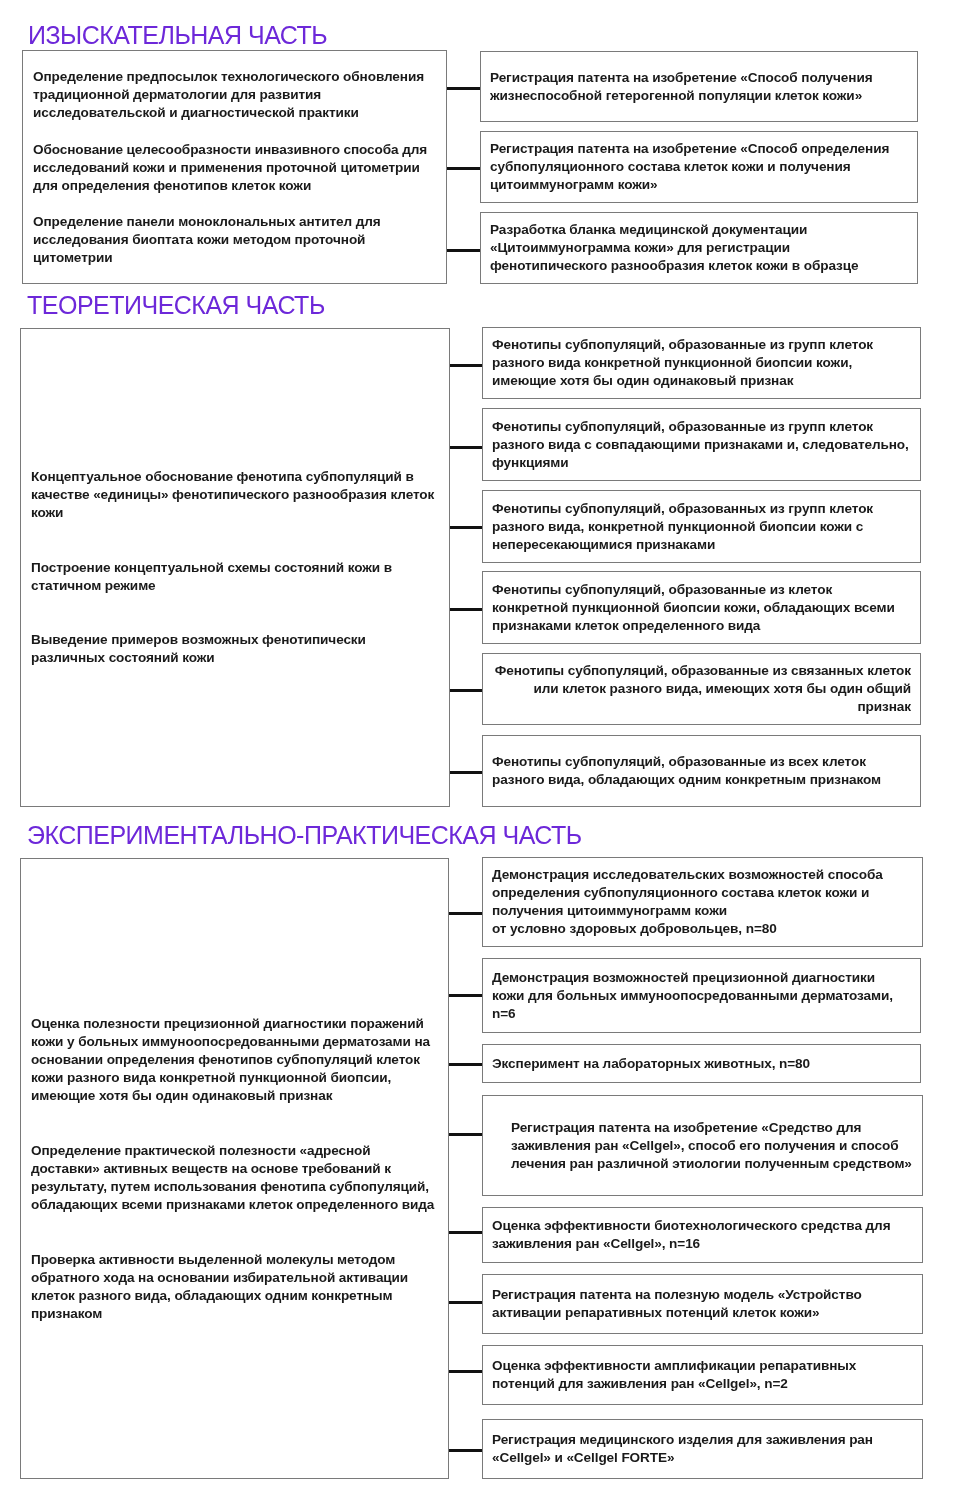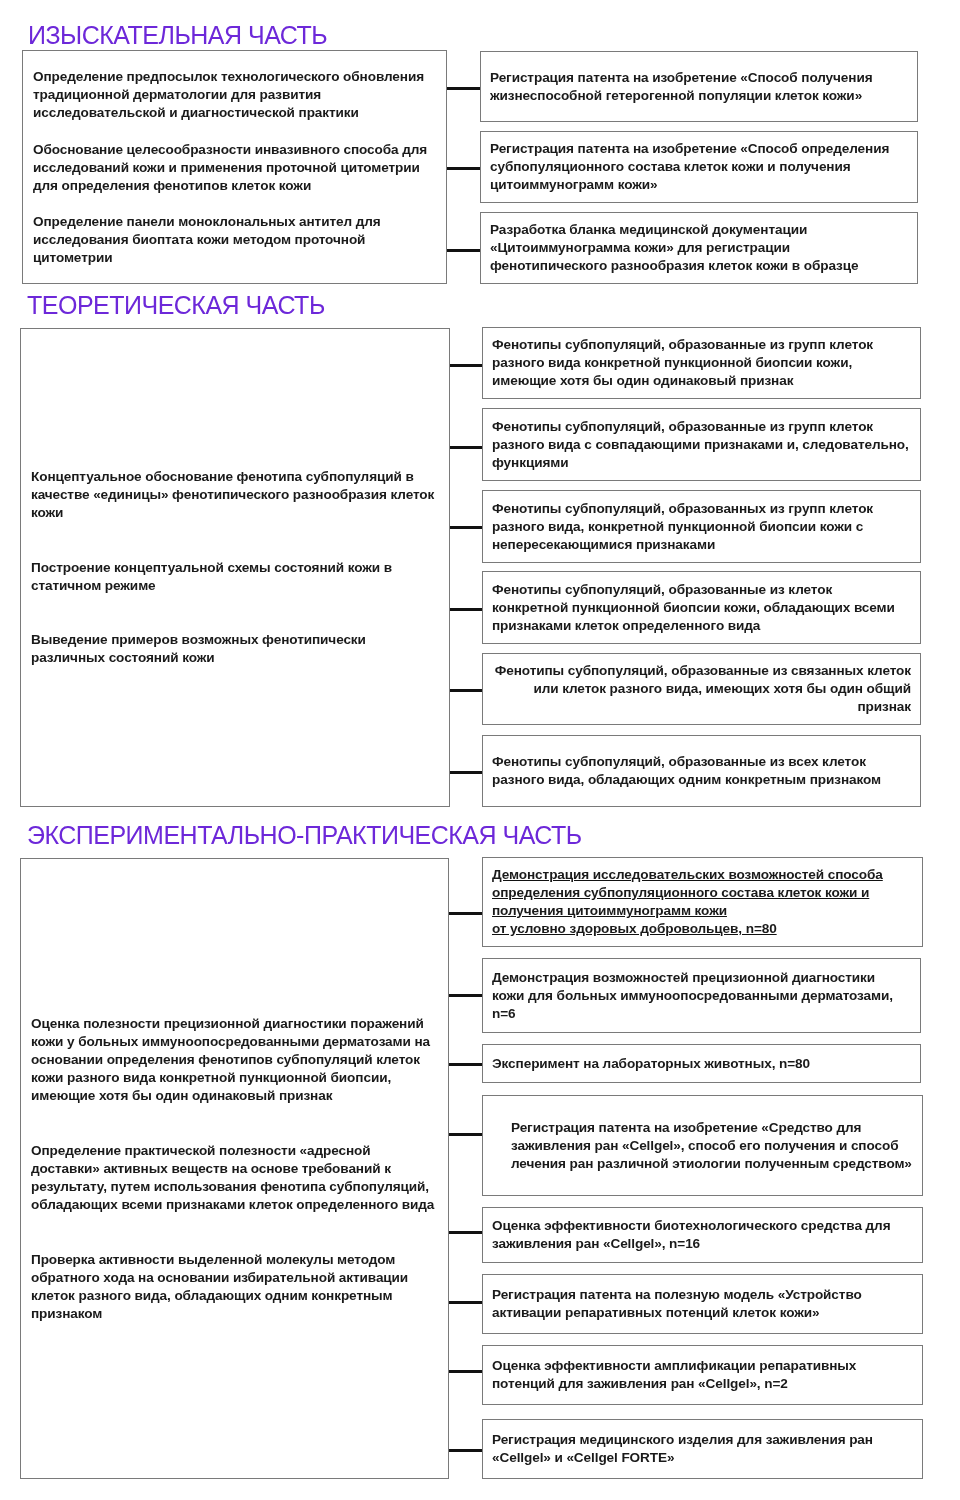--- a/index.html
+++ b/index.html
@@ -83,21 +83,21 @@
 
 <div class="conn" style="left:449px; top:912px; width:33px;"></div>
 <div class="conn" style="left:449px; top:994px; width:33px;"></div>
 <div class="conn" style="left:449px; top:1063px; width:33px;"></div>
 <div class="conn" style="left:449px; top:1133px; width:33px;"></div>
 <div class="conn" style="left:449px; top:1231px; width:33px;"></div>
 <div class="conn" style="left:449px; top:1301px; width:33px;"></div>
 <div class="conn" style="left:449px; top:1370px; width:33px;"></div>
 <div class="conn" style="left:449px; top:1449px; width:33px;"></div>
 
-<div class="box right-box" style="left:482px; top:857px; width:441px; height:90px;text-decoration:underline;">
+<div class="box right-box" style="left:482px; top:857px; width:441px; height:90px;">
   <div class="txt" style="white-space:pre-line;">Демонстрация исследовательских возможностей способа определения субпопуляционного состава клеток кожи и получения цитоиммунограмм кожи
 от условно здоровых добровольцев, n=80</div>
 </div>
 <div class="box right-box" style="left:482px; top:958px; width:439px; height:75px;">
   <div class="txt">Демонстрация возможностей прецизионной диагностики кожи для больных иммуноопосредованными дерматозами, n=6</div>
 </div>
 <div class="box right-box" style="left:482px; top:1044px; width:439px; height:39px;">
   <div class="txt">Эксперимент на лабораторных животных, n=80</div>
 </div>
 <div class="box right-box" style="left:482px; top:1095px; width:441px; height:101px;padding-left:28px;">

